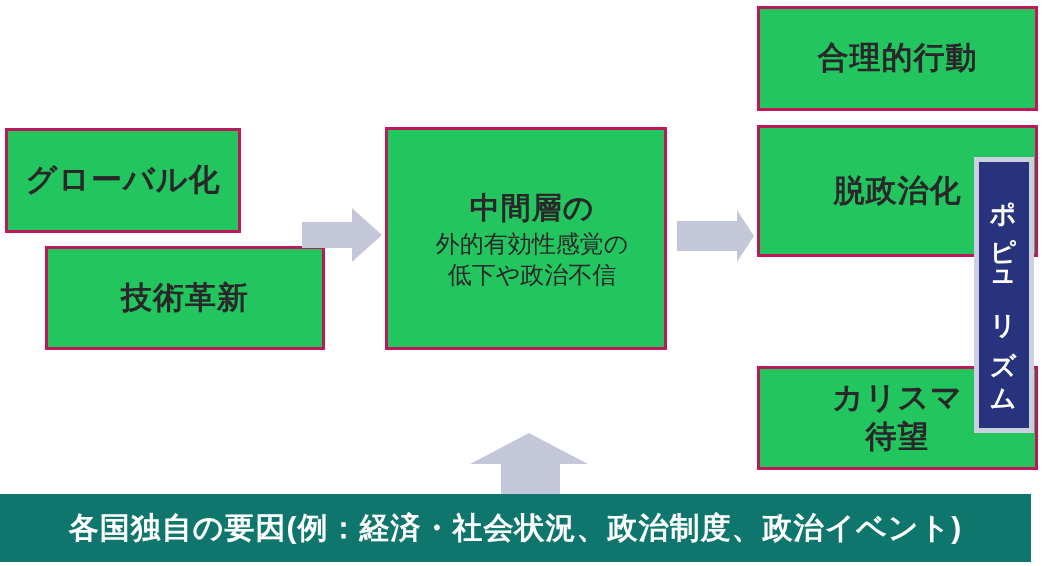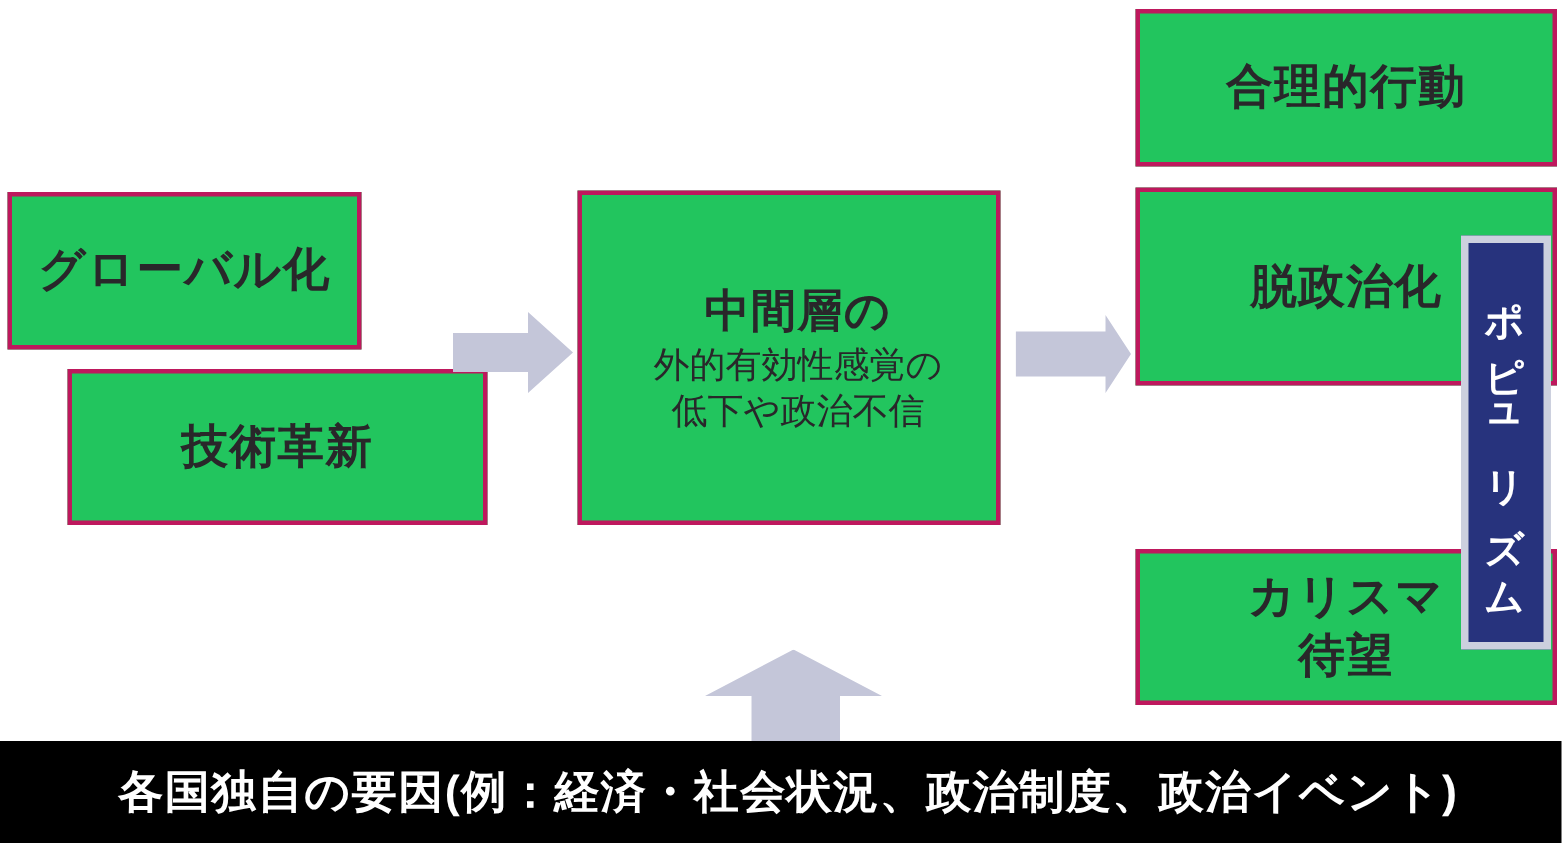--- a/index.html
+++ b/index.html
@@ -80,29 +80,28 @@
     font-weight: bold;
     font-size: 26px;
     letter-spacing: 8px;
   }
 
   
   .bottom-banner {
     position: absolute;
     left: 0; top: 494px;
     width: 1031px; height: 68px;
-    background: #000000;
+    background: #0f766e;
     display: flex;
     align-items: center;
     justify-content: center;
     color: #ffffff;
     font-weight: bold;
     font-size: 30px;
     letter-spacing: 1px;
-    padding-left: 10px;
   }
 </style>
 </head>
 <body>
 
 <div class="canvas">
 
   <div class="node box-globalization">
     <span>グローバル化</span>
   </div>

